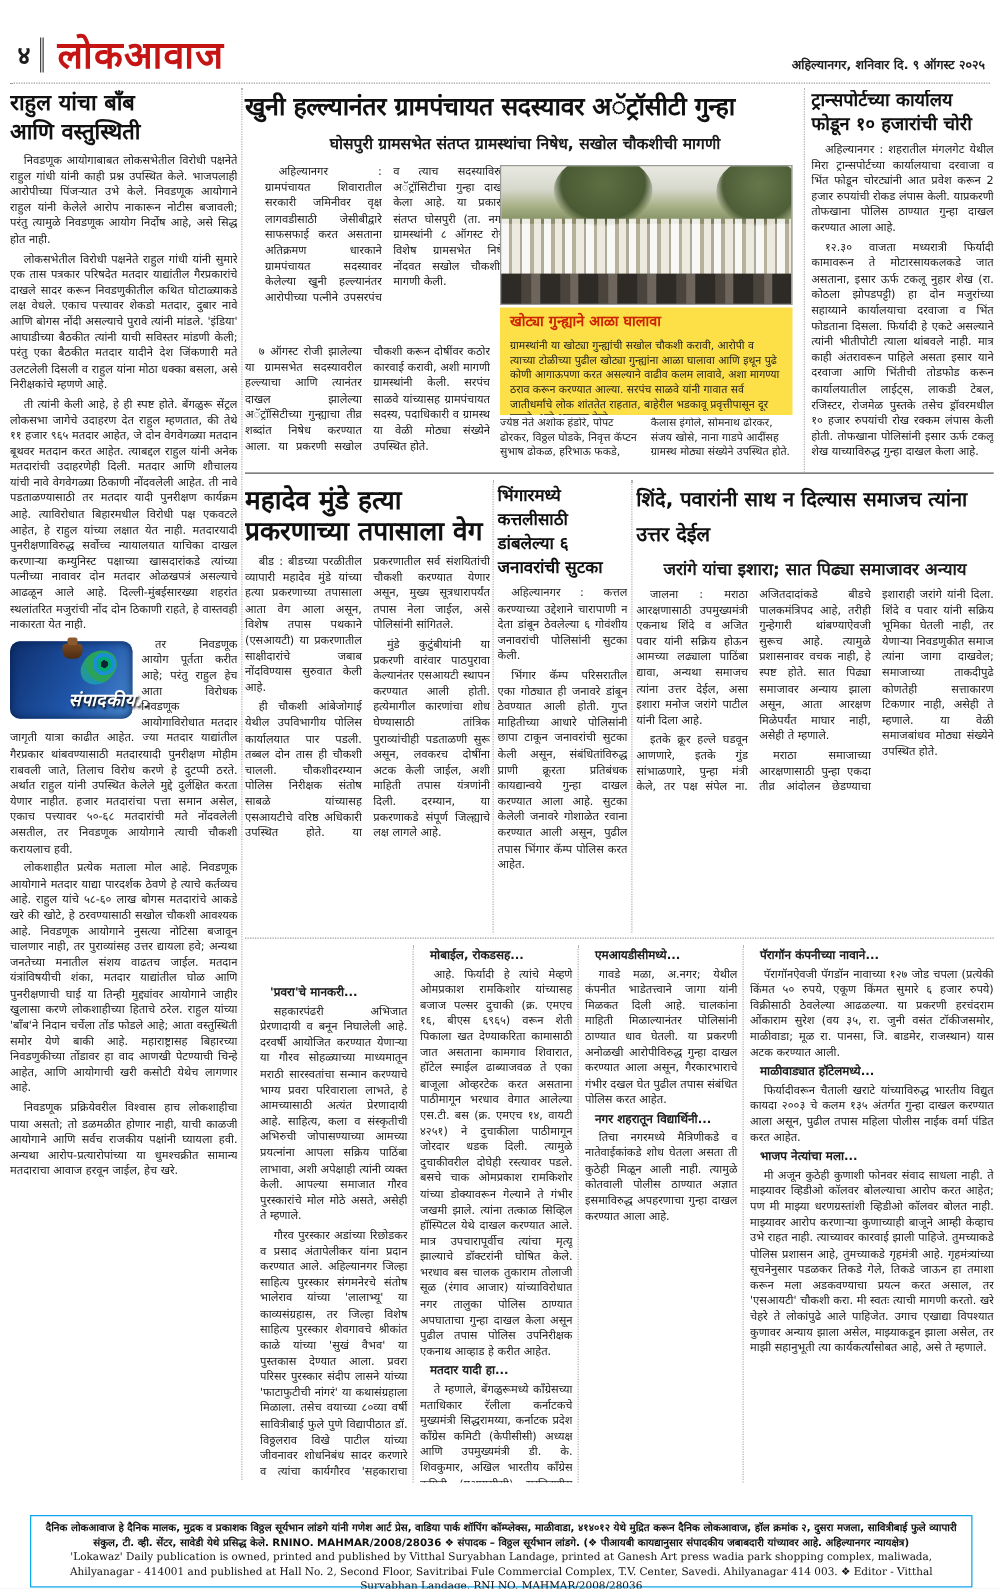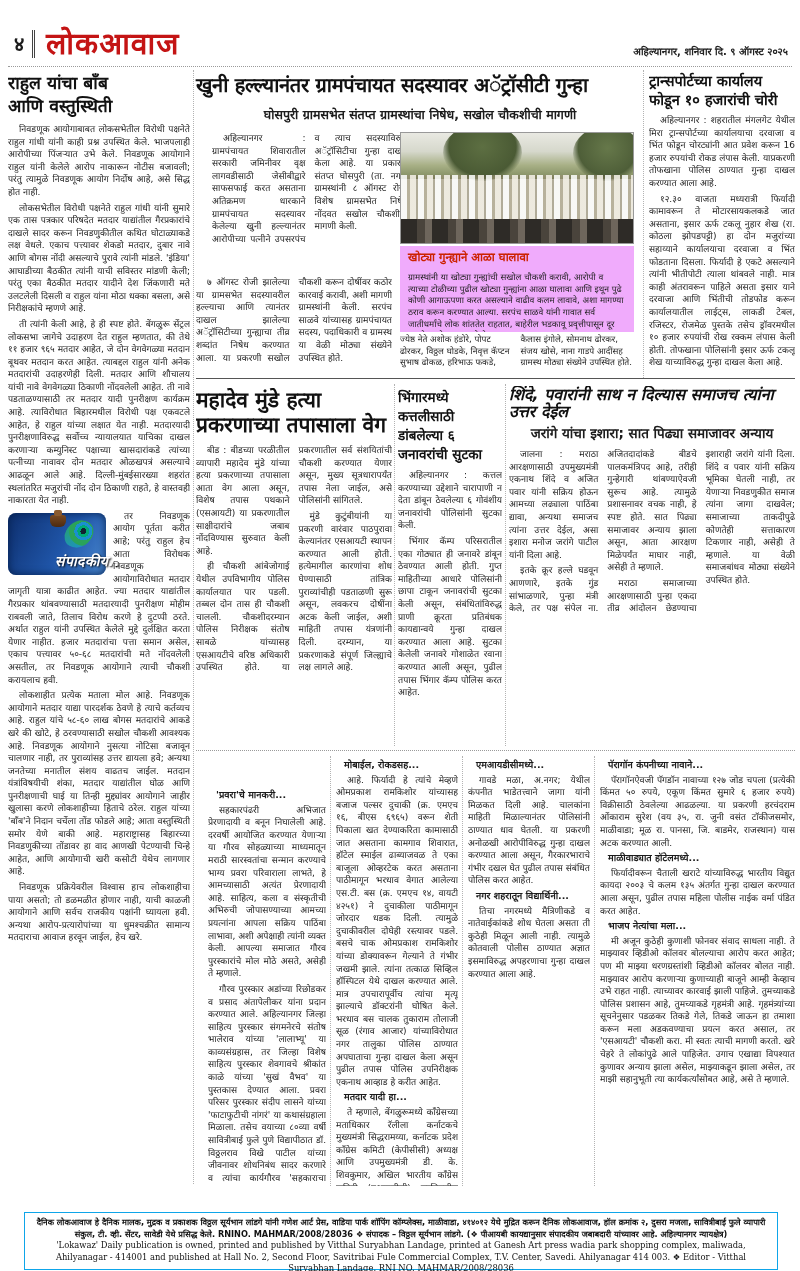--- a/index.html
+++ b/index.html
@@ -14,30 +14,30 @@
   .hsep-solid{border-top:1px solid #555;height:0;}
   .vsep{border-left:1px dotted #b3b3b3;width:0;}
   
   .hl{font-weight:bold;text-align:left;color:#111;white-space:pre-line;}
   .hl-main{font-size:20px;line-height:26px;letter-spacing:-0.3px;}
   .hl-sub{font-size:12.5px;font-weight:bold;text-align:center;}
   .hl-left{font-size:17.5px;line-height:23px;}
   .hl-right{font-size:14.5px;line-height:19px;}
   .hl-munde{font-size:21px;line-height:25px;}
   .hl-cattle{font-size:13.5px;line-height:19px;}
-  .hl-jarange{font-size:16px;line-height:17px;font-style:italic;}
+  .hl-jarange{font-size:16px;line-height:28px;}
   .hl-jarange2{font-size:13.5px;font-weight:bold;text-align:center;}
   
   .body{font-size:9px;line-height:12.6px;overflow:hidden;}
   .body p{margin:0 0 3px;text-align:justify;text-indent:11px;}
   .cols2{column-count:2;column-gap:9px;}
   .cols3{column-count:3;column-gap:9px;}
   .subhead{font-weight:bold;font-size:9.5px;text-align:left;margin:3px 0 2px;text-indent:8px;}
   
-  .hotbox{background:#f0abfc;padding:6px 8px;overflow:hidden;}
+  .hotbox{background:#fde047;padding:6px 8px;overflow:hidden;}
   .hotbox .title{color:#cc2200;font-weight:bold;font-size:11.5px;margin:0 0 3px;text-indent:0;text-align:left;}
   .hotbox p{font-size:8.6px;line-height:11.6px;text-indent:0;}
   .names{font-size:8.6px;line-height:11.6px;column-count:2;column-gap:9px;overflow:hidden;}
   
   .contag{background:#dcdcdc;border:1px solid #b5b5b5;text-align:center;
           font-weight:bold;font-size:13px;padding:3px 0;}
   
   .photo{overflow:hidden;background:#cfd2c0;border:1px solid #999;}
   .ph-top{position:absolute;left:0;top:0;right:0;height:42%;
      background:linear-gradient(180deg,#e9e9e2 0%,#d6d8cc 40%,#a8b086 70%,#7e8a5e 100%);}
@@ -125,21 +125,21 @@
     <p>७ ऑगस्ट रोजी झालेल्या या ग्रामसभेत सदस्यावरील हल्ल्याचा आणि त्यानंतर दाखल झालेल्या अॅट्रॉसिटीच्या गुन्ह्याचा तीव्र शब्दांत निषेध करण्यात आला. या प्रकरणी सखोल चौकशी करून दोषींवर कठोर कारवाई करावी, अशी मागणी ग्रामस्थांनी केली. सरपंच साळवे यांच्यासह ग्रामपंचायत सदस्य, पदाधिकारी व ग्रामस्थ या वेळी मोठ्या संख्येने उपस्थित होते.</p>
   </div>
 
   <div class="abs hsep-solid" style="left:196px;top:378px;width:599px;"></div>
 
   <div class="abs vsep" style="left:643px;top:70px;height:308px;"></div>
   <div class="abs" style="left:649px;top:72px;width:146px;height:304px;overflow:hidden;">
     <div class="hl hl-right">ट्रान्सपोर्टच्या कार्यालय
 फोडून १० हजारांची चोरी</div>
     <div class="body" style="margin-top:4px;">
-      <p>अहिल्यानगर : शहरातील मंगलगेट येथील मिरा ट्रान्सपोर्टच्या कार्यालयाचा दरवाजा व भिंत फोडून चोरट्यांनी आत प्रवेश करून 16 हजार रुपयांची रोकड लंपास केली. याप्रकरणी तोफखाना पोलिस ठाण्यात गुन्हा दाखल करण्यात आला आहे.</p>
+      <p>अहिल्यानगर : शहरातील मंगलगेट येथील मिरा ट्रान्सपोर्टच्या कार्यालयाचा दरवाजा व भिंत फोडून चोरट्यांनी आत प्रवेश करून 2 हजार रुपयांची रोकड लंपास केली. याप्रकरणी तोफखाना पोलिस ठाण्यात गुन्हा दाखल करण्यात आला आहे.</p>
       <p>१२.३० वाजता मध्यरात्री फिर्यादी कामावरून ते मोटारसायकलकडे जात असताना, इसार ऊर्फ टकलू नुहार शेख (रा. कोठला झोपडपट्टी) हा दोन मजुरांच्या सहाय्याने कार्यालयाचा दरवाजा व भिंत फोडताना दिसला. फिर्यादी हे एकटे असल्याने त्यांनी भीतीपोटी त्याला थांबवले नाही. मात्र काही अंतरावरून पाहिले असता इसार याने दरवाजा आणि भिंतीची तोडफोड करून कार्यालयातील लाईट्स, लाकडी टेबल, रजिस्टर, रोजमेळ पुस्तके तसेच ड्रॉवरमधील १० हजार रुपयांची रोख रक्कम लंपास केली होती. तोफखाना पोलिसांनी इसार ऊर्फ टकलू शेख याच्याविरुद्ध गुन्हा दाखल केला आहे.</p>
     </div>
   </div>
 
   <div class="abs" style="left:196px;top:388px;width:196px;height:358px;overflow:hidden;">
     <div class="hl hl-munde">महादेव मुंडे हत्या
 प्रकरणाच्या तपासाला वेग</div>
     <div class="body cols2" style="margin-top:6px;height:294px;">
       <p>बीड : बीडच्या परळीतील व्यापारी महादेव मुंडे यांच्या हत्या प्रकरणाच्या तपासाला आता वेग आला असून, विशेष तपास पथकाने (एसआयटी) या प्रकरणातील साक्षीदारांचे जबाब नोंदविण्यास सुरुवात केली आहे.</p>
       <p>ही चौकशी आंबेजोगाई येथील उपविभागीय पोलिस कार्यालयात पार पडली. तब्बल दोन तास ही चौकशी चालली. चौकशीदरम्यान पोलिस निरीक्षक संतोष साबळे यांच्यासह एसआयटीचे वरिष्ठ अधिकारी उपस्थित होते. या प्रकरणातील सर्व संशयितांची चौकशी करण्यात येणार असून, मुख्य सूत्रधारापर्यंत तपास नेला जाईल, असे पोलिसांनी सांगितले.</p>

